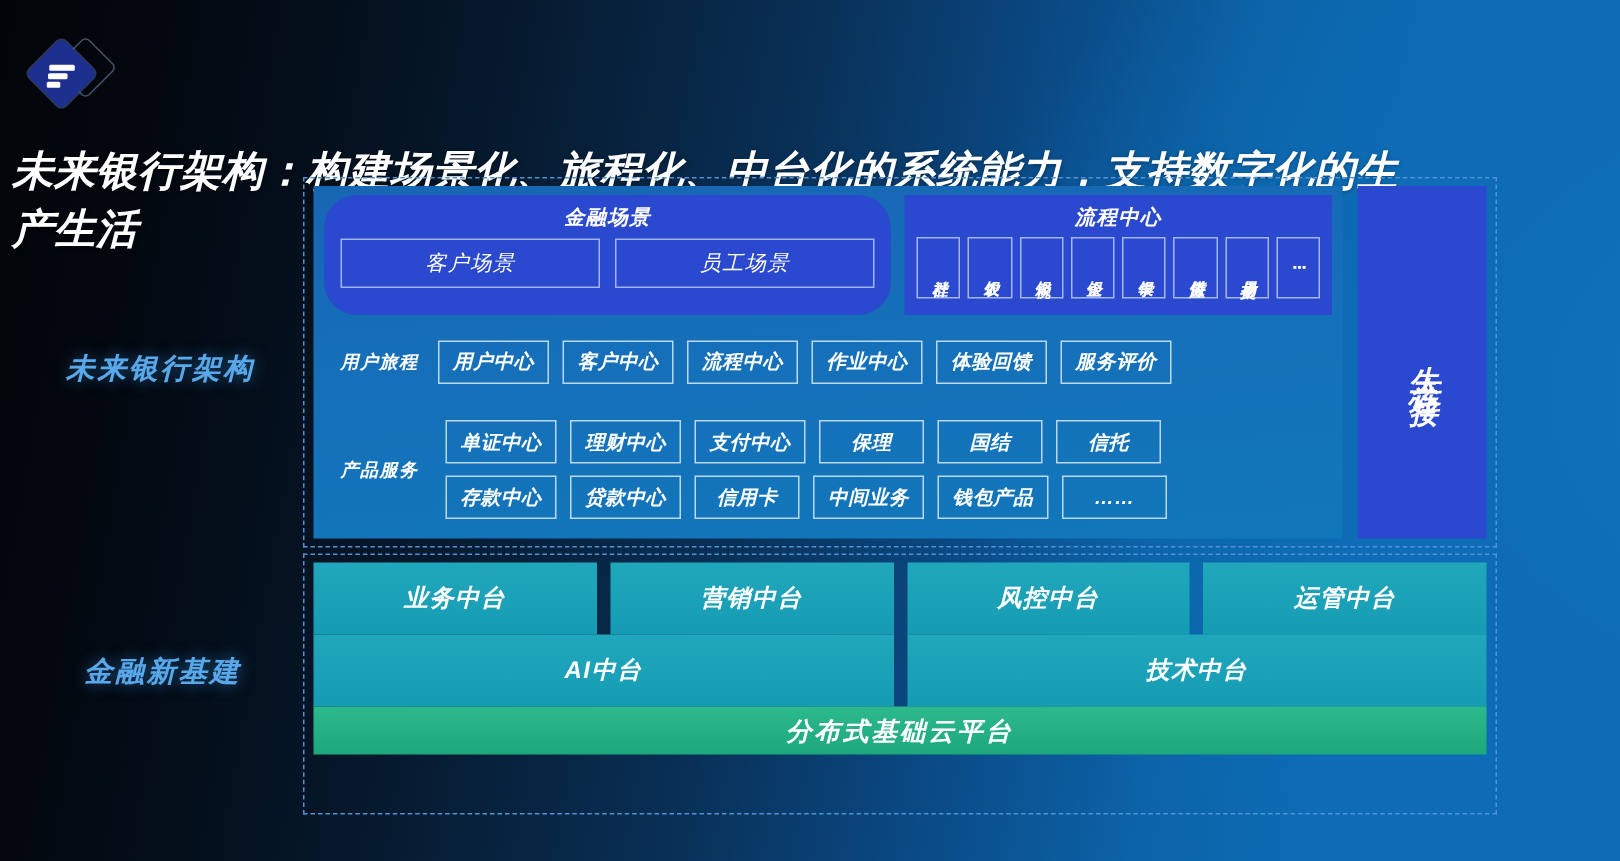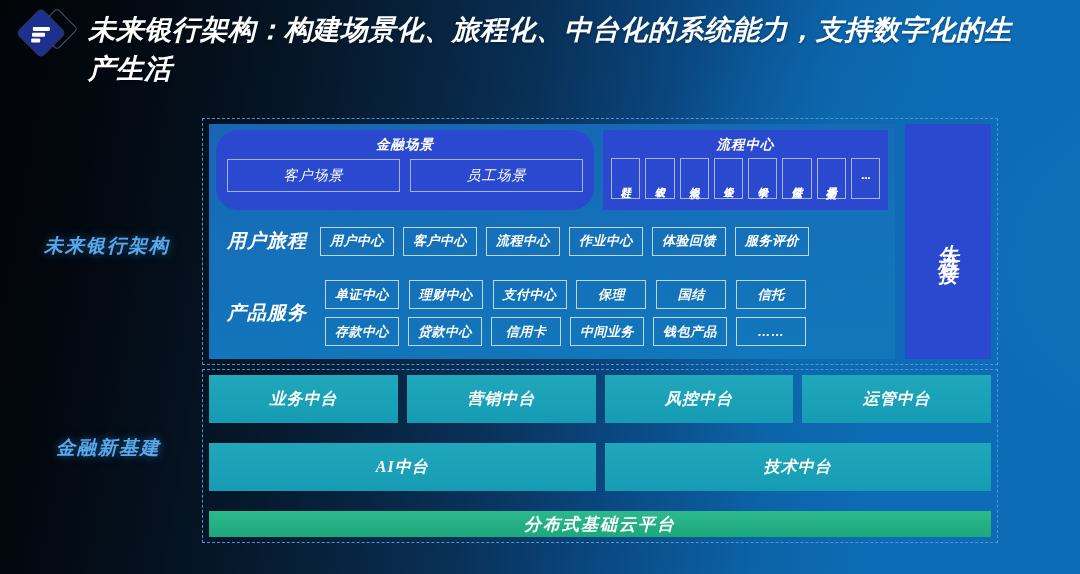--- a/index.html
+++ b/index.html
@@ -31,22 +31,23 @@
   }
 
   
   .header {
     position: absolute;
     left: 0; top: 0;
     width: 1038px;
     height: 104px;
     display: flex;
     align-items: flex-start;
-    padding-top: 4px;
-    box-sizing: border-box;
+    padding-top: 20px;
+    box-sizing: border-box;
+    flex-direction: column;
   }
   .logo-wrap {
     width: 68px;
     height: 68px;
     margin-left: 12px;
     position: relative;
     flex: 0 0 auto;
   }
   .logo-diamond {
     position: absolute;
@@ -196,21 +197,21 @@
     position: absolute;
     left: 7px; top: 94px;
     width: 672px; height: 46px;
     display: flex;
     align-items: center;
     padding-left: 11px;
     box-sizing: border-box;
   }
   .row-label {
     color: #ffffff;
-    font-size: 19px;
+    font-size: 12px;
     font-weight: bold;
     font-style: italic;
     letter-spacing: 1px;
     white-space: nowrap;
   }
   .journey-cells {
     display: flex;
     gap: 9px;
     margin-left: 13px;
   }
@@ -243,21 +244,20 @@
   }
   .product-grid {
     margin-left: 18px;
     display: flex;
     flex-direction: column;
     gap: 8px;
   }
   .product-line {
     display: flex;
     gap: 9px;
-    justify-content: space-between;
   }
   .product-line .cell { min-width: 70px; }
 
   
   .col-fund {
     position: absolute;
     left: 686px; top: 88px;
     width: 56px; height: 147px;
     display: flex;
     align-items: center;
@@ -285,22 +285,21 @@
     letter-spacing: 7px;
   }
 
   
   .lower-body {
     position: absolute;
     left: 209px; top: 375px;
     width: 782px; height: 162px;
     display: flex;
     flex-direction: column;
-    gap: 20px;
-    font-family: Liberation Serif, serif;
+    gap: 0;
   }
   .infra-line { display: flex; gap: 9px; }
   .infra-cell {
     flex: 1;
     height: 48px;
     background: linear-gradient(180deg, #21a7bb 0%, #159cb4 100%);
     display: flex;
     align-items: center;
     justify-content: center;
     color: #ffffff;

